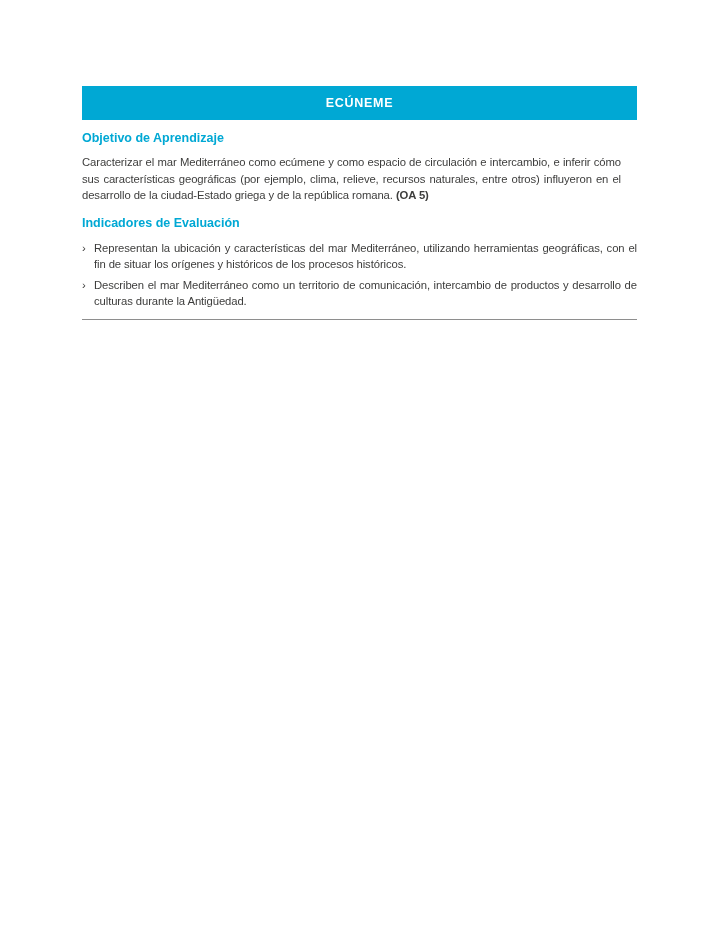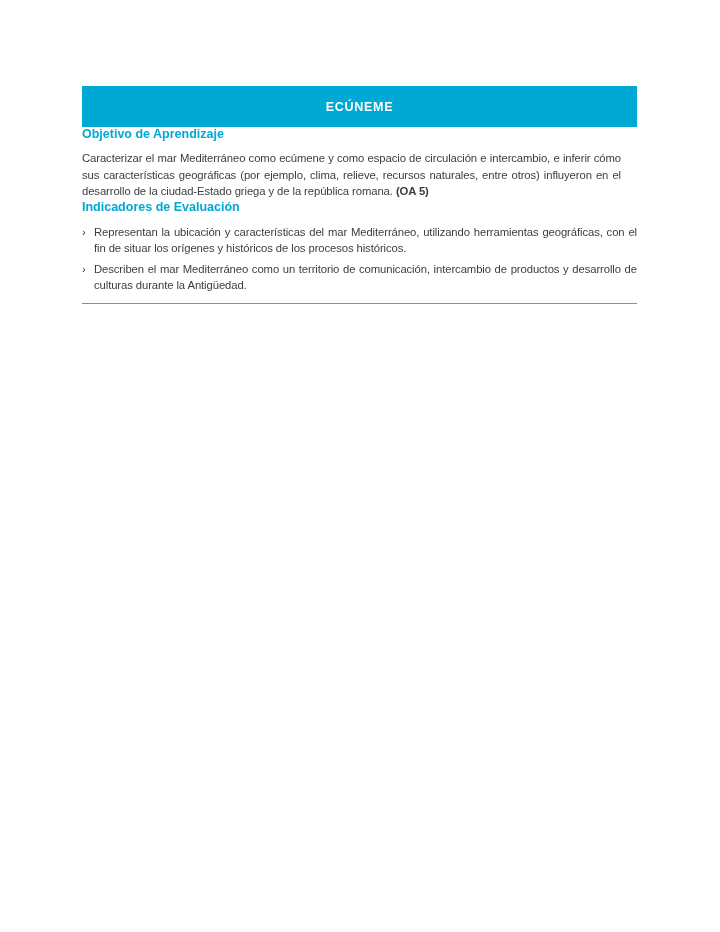--- a/index.html
+++ b/index.html
@@ -15,42 +15,43 @@
     overflow: hidden;
   }
   .page {
     position: absolute;
     left: 82px;
     top: 86px;
     width: 555px;
   }
   .banner {
     background: var(--accent, #00a8d4);
-    height: 41px;
+    height: 34px;
     display: flex;
     align-items: center;
     justify-content: center;
   }
   .banner-title {
     color: var(--banner-text, #ffffff);
     font-size: 12.5px;
     font-weight: bold;
     letter-spacing: 0.7px;
   }
   .section-heading {
     color: var(--accent, #00a8d4);
     font-weight: bold;
     font-size: 12.5px;
     line-height: 14px;
     margin: 0;
   }
   .heading-objetivo {
+    margin-top: 11px;
   }
   .heading-indicadores {
-    margin-top: 0;
+    margin-top: 12px;
   }
   .body-text {
     color: var(--body-text, #3d3d3c);
     font-size: 11.3px;
     line-height: 16.5px;
     letter-spacing: -0.1px;
   }
   .paragraph {
     margin: 9px 16px 0 0;
     text-align: justify;

